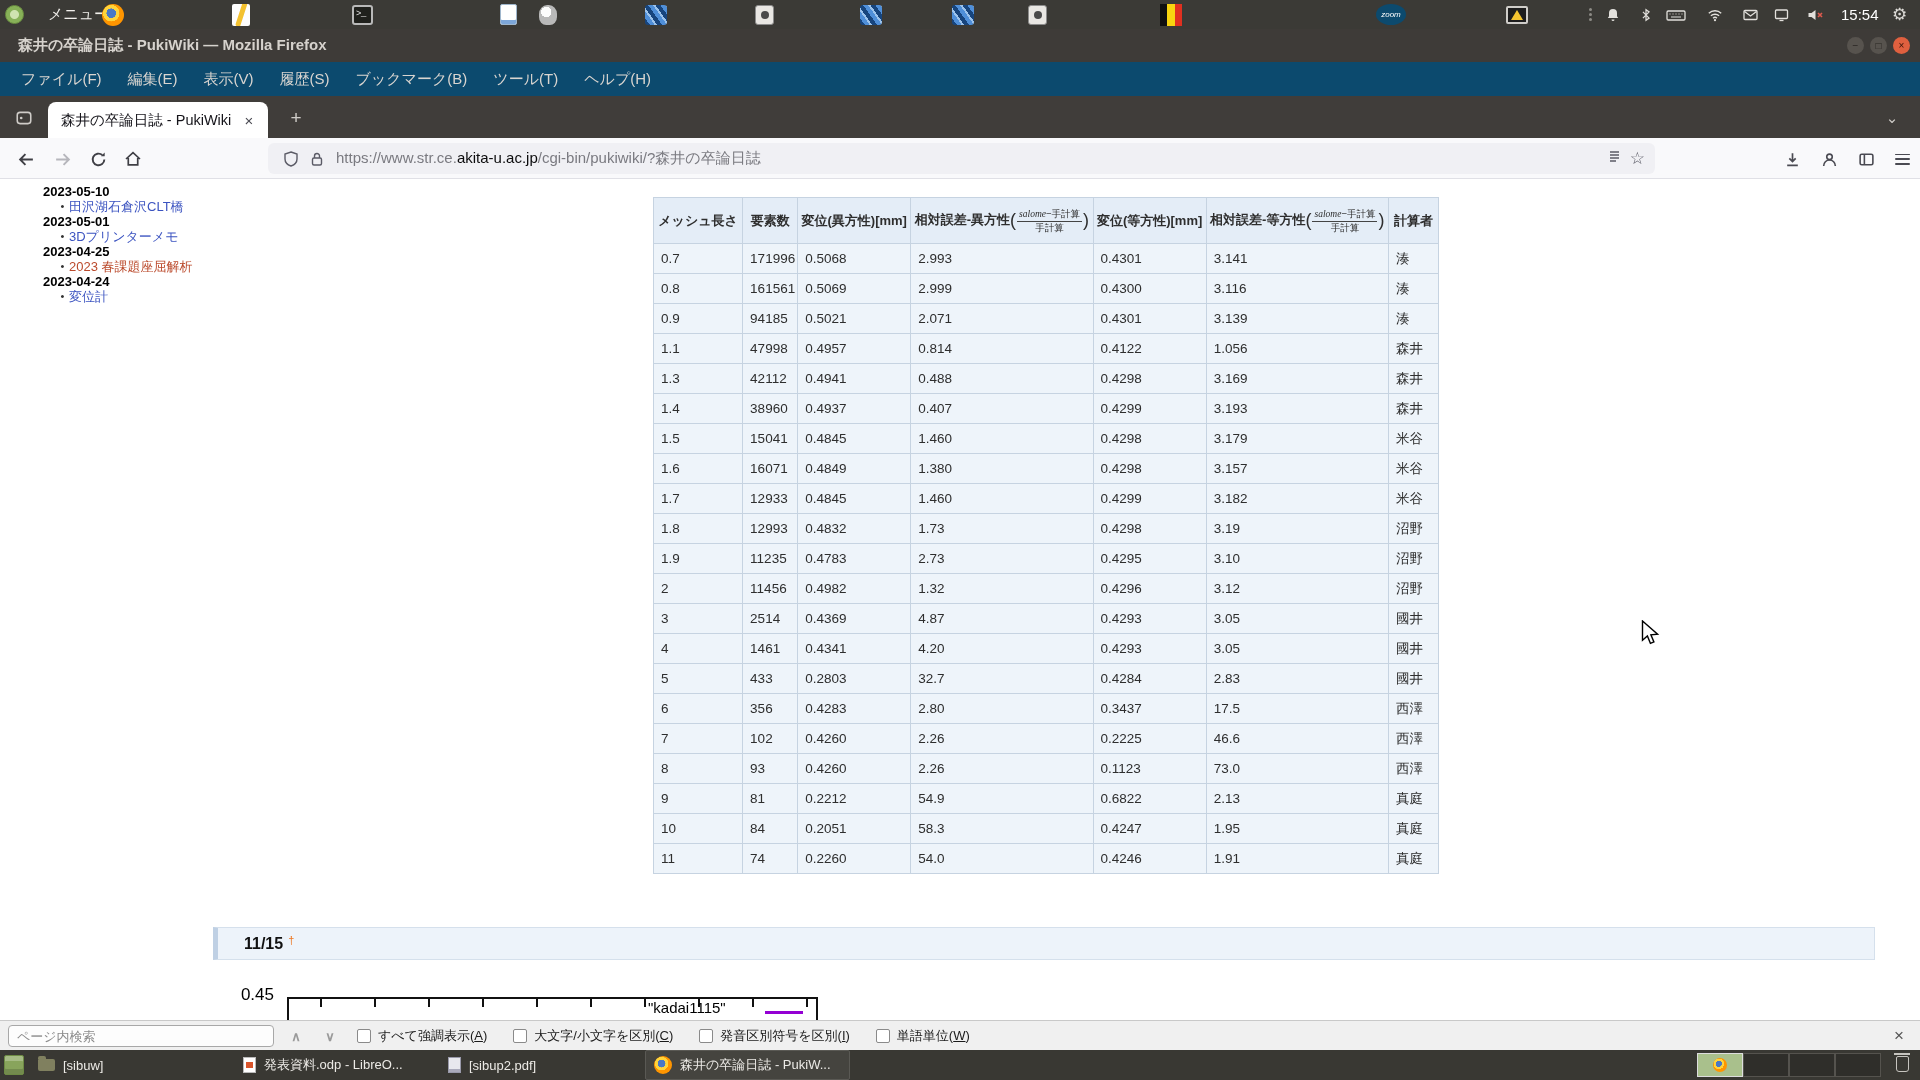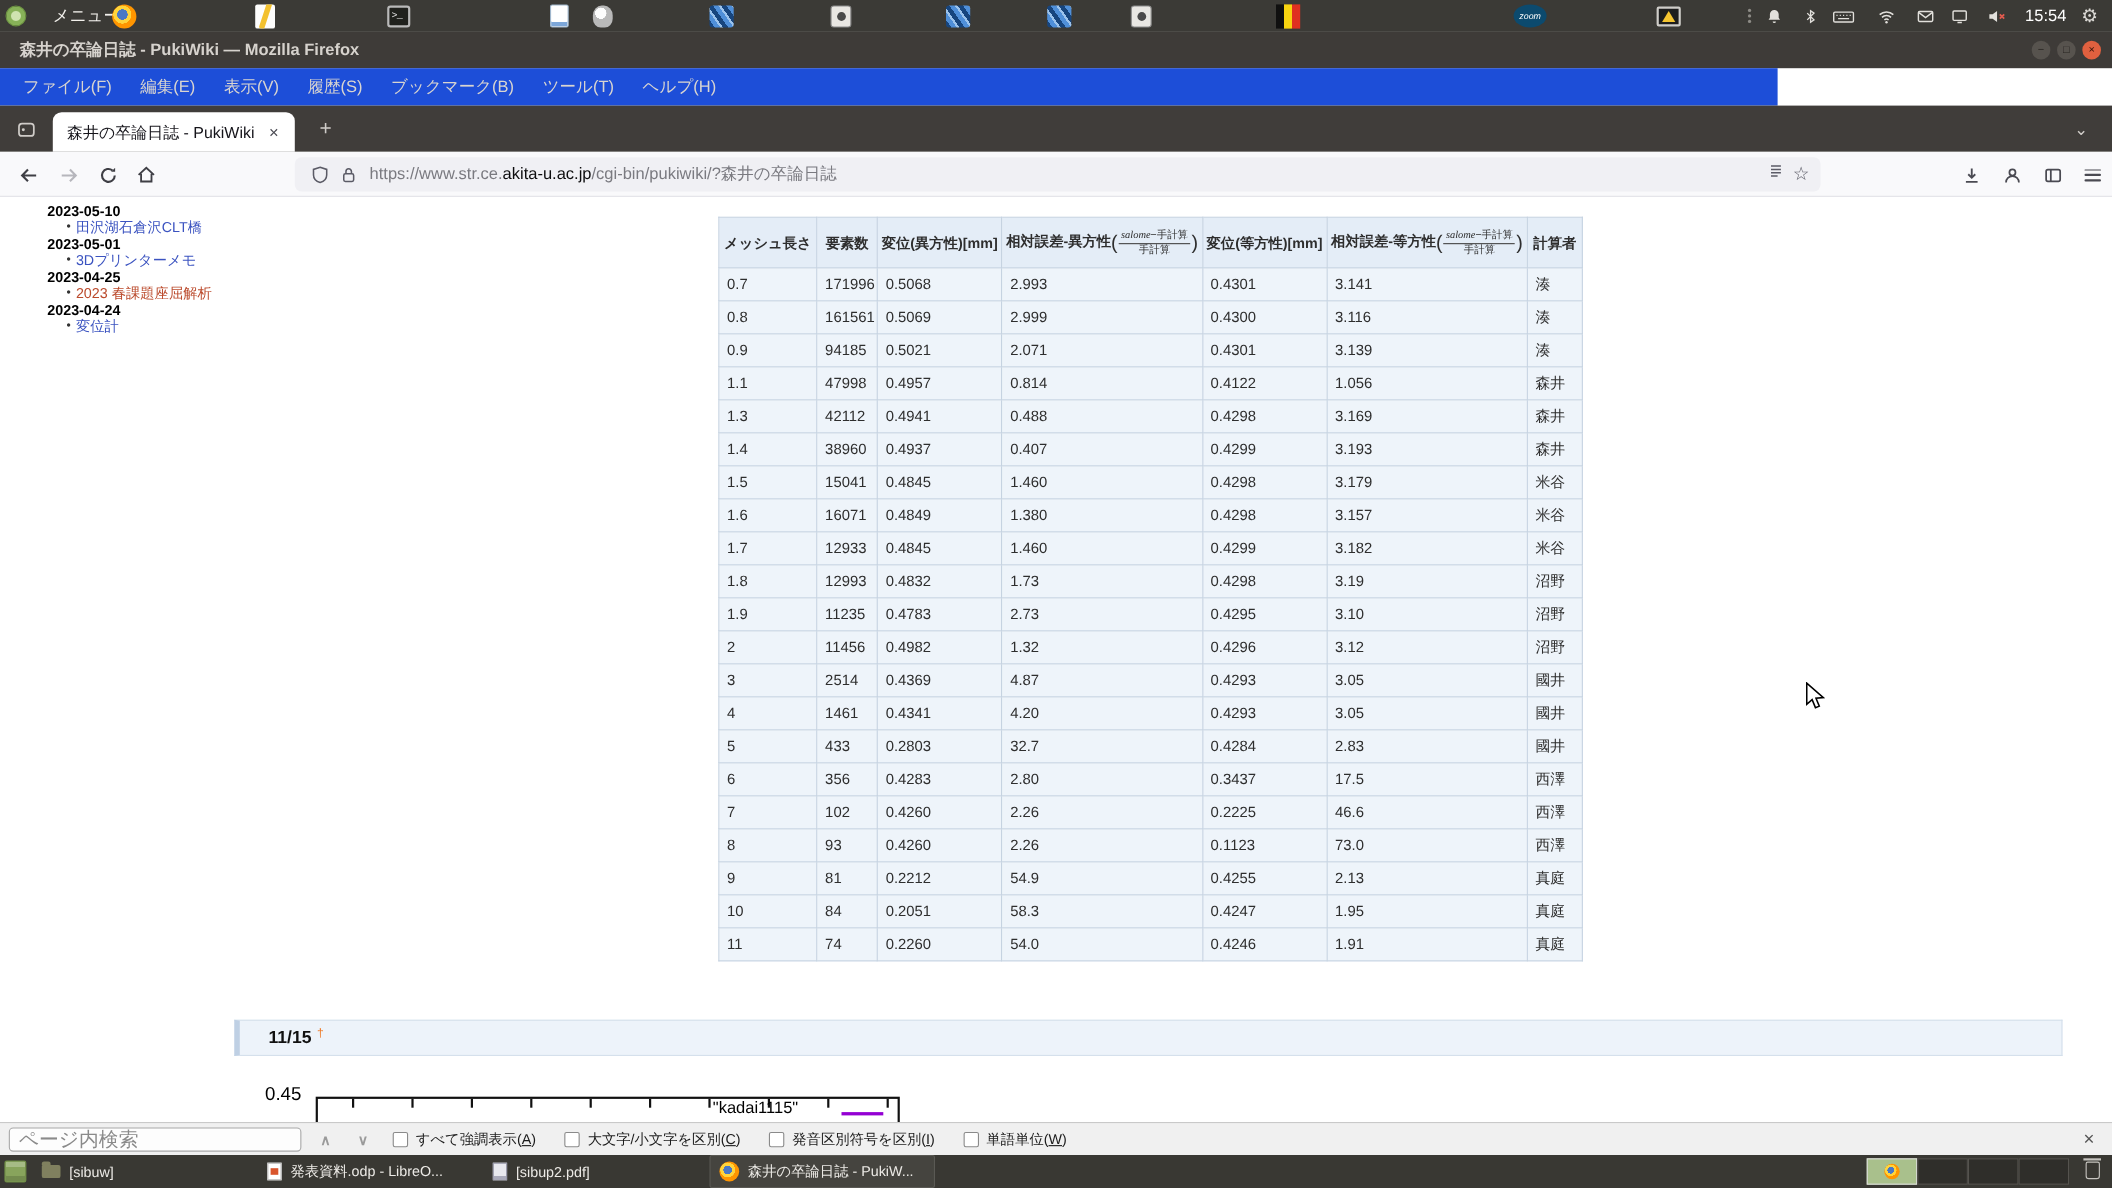--- a/index.html
+++ b/index.html
@@ -47,21 +47,21 @@
   
   .titlebar{position:absolute;left:0;top:29px;width:1920px;height:33px;background:#3e3b38;}
   .wtitle{position:absolute;left:18px;top:0;height:33px;display:flex;align-items:center;
      color:#d6d2cd;font-size:15px;font-weight:bold;}
   .wbtns{position:absolute;right:10px;top:8px;display:flex;gap:6px;}
   .wbtn{width:17px;height:17px;border-radius:50%;background:#57534e;color:#272420;font-size:10px;
      display:flex;align-items:center;justify-content:center;line-height:1;}
   .wbtn.close{background:#e0603f;color:#3a150a;}
 
   
-  .menubar{position:absolute;left:0;top:62px;width:1616px;height:34px;background:#1d4ed8;
+  .menubar{position:absolute;left:0;top:62px;width:1920px;height:34px;background:#0c4a6e;
      display:flex;align-items:center;padding-left:8px;}
   .mi{color:#d9d5d0;font-size:15px;padding:0 13px;height:34px;display:flex;align-items:center;}
 
   
   .tabbar{position:absolute;left:0;top:96px;width:1920px;height:42px;background:#403d3a;}
   .fview{position:absolute;left:10px;top:8px;width:28px;height:28px;border-radius:4px;
      display:flex;align-items:center;justify-content:center;}
   .tab{position:absolute;left:48px;top:6px;width:220px;height:36px;background:#ffffff;border-radius:8px 8px 0 0;
      display:flex;align-items:center;padding:0 8px 0 13px;}
   .tab-title{font-size:14.5px;color:#15141a;flex:1;white-space:nowrap;overflow:hidden;}
@@ -125,21 +125,21 @@
   .ytick{position:absolute;left:218px;top:806px;width:56px;text-align:right;font-size:17px;color:#000;}
   .gbox{position:absolute;left:287px;top:818px;width:531px;height:60px;border:2px solid #111;}
   .gtick{position:absolute;top:0;width:2px;height:8px;background:#111;}
   .glegend{position:absolute;left:648px;top:820px;font-size:15px;color:#000;}
   .gline{position:absolute;left:765px;top:832px;width:38px;height:3px;background:#9400d3;}
 
   
   .findbar{position:absolute;left:0;top:1020px;width:1920px;height:30px;background:#f0f0f0;
      border-top:1px solid #c9c9c9;z-index:30;display:flex;align-items:center;}
   .finput{position:absolute;left:8px;top:4px;width:266px;height:22px;border:1px solid #a8a8a8;border-radius:4px;
-     background:#fdfdfd;font-size:18px;padding:0 8px;color:#8b5cf6;font-family:"Liberation Sans",sans-serif;}
+     background:#fdfdfd;font-size:13px;padding:0 8px;color:#8b5cf6;font-family:"Liberation Sans",sans-serif;}
   .finput::placeholder{color:#8a8a8a;}
   .fchev{position:absolute;top:0;height:30px;width:26px;display:flex;align-items:center;justify-content:center;
      color:#9a9a9a;font-size:13px;font-weight:bold;}
   .fc-up{left:283px;}.fc-dn{left:317px;}
   .fopts{position:absolute;left:357px;top:0;height:30px;display:flex;align-items:center;}
   .fopt{display:flex;align-items:center;margin-right:26px;}
   .cbx{width:14px;height:14px;border:1px solid #8a8a8a;border-radius:2px;background:#fff;margin-right:7px;}
   .ftxt{font-size:13px;color:#1a1a1a;white-space:nowrap;}
   .fclose{position:absolute;right:8px;top:0;height:30px;width:26px;display:flex;align-items:center;justify-content:center;
      color:#555;font-size:17px;}
@@ -571,21 +571,21 @@
             <td>2.26</td>
             <td>0.1123</td>
             <td>73.0</td>
             <td>西澤</td>
           </tr>
           <tr>
             <td>9</td>
             <td>81</td>
             <td>0.2212</td>
             <td>54.9</td>
-            <td>0.4255</td>
+            <td>0.6822</td>
             <td>2.13</td>
             <td>真庭</td>
           </tr>
           <tr>
             <td>10</td>
             <td>84</td>
             <td>0.2051</td>
             <td>58.3</td>
             <td>0.4247</td>
             <td>1.95</td>

